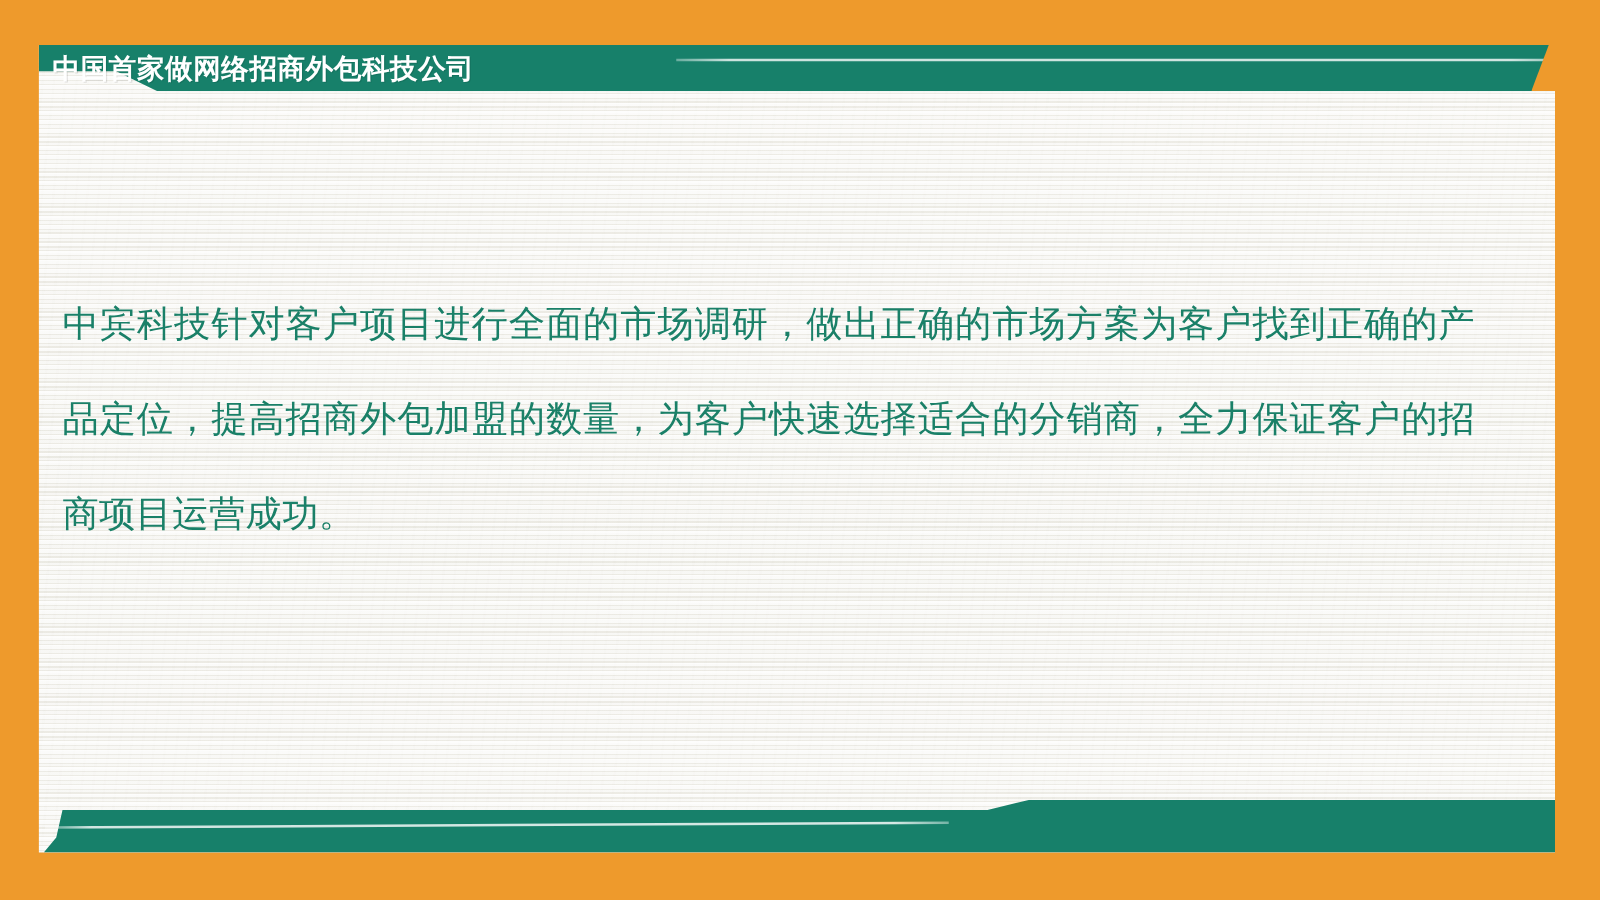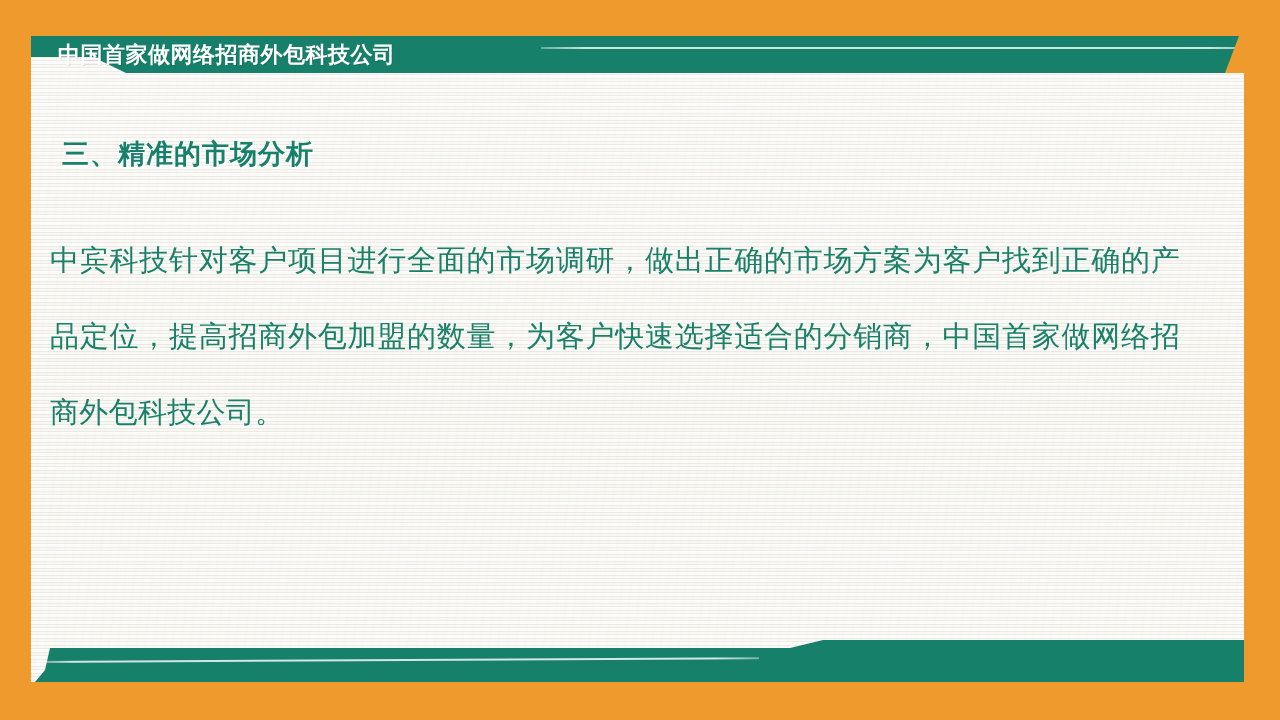--- a/index.html
+++ b/index.html
@@ -74,21 +74,21 @@
       0px 0px,
       1213px 0px,
       1213px 37px,
       95px 37px,
       62px 21px,
       0px 21px
     );
   }
   .header-title {
     position: absolute;
-    left: 58px;
+    left: 42px;
     top: 38px;
     height: 33px;
     line-height: 33px;
     font-size: 22px;
     font-weight: bold;
     color: #ffffff;
     letter-spacing: 0.5px;
     white-space: nowrap;
     text-shadow: 1px 1px 0 rgba(0,0,0,0.10);
   }
@@ -225,20 +225,19 @@
   <div class="top-orange"></div>
   <div class="band-left"></div>
   <div class="band-right"></div>
   <div class="bottom-orange"></div>
 
   <div class="header-bar"></div>
   <div class="header-rule"></div>
   <div class="header-tip"></div>
   <div class="header-title">中国首家做网络招商外包科技公司</div>
 
-  <div class="section-title">三、精准的市场分析</div>
-
-  <div class="body-copy">中宾科技针对客户项目进行全面的市场调研，做出正确的市场方案为客户找到正确的产品定位，提高招商外包加盟的数量，为客户快速选择适合的分销商，中国首家做网络招商外包科技公司。</div>
+
+  <div class="body-copy">中宾科技针对客户项目进行全面的市场调研，做出正确的市场方案为客户找到正确的产品定位，提高招商外包加盟的数量，为客户快速选择适合的分销商，全力保证客户的招商项目运营成功。</div>
 
   <div class="footer-band"></div>
   <div class="footer-rule"></div>
 
 </div>
 
 </body></html>

